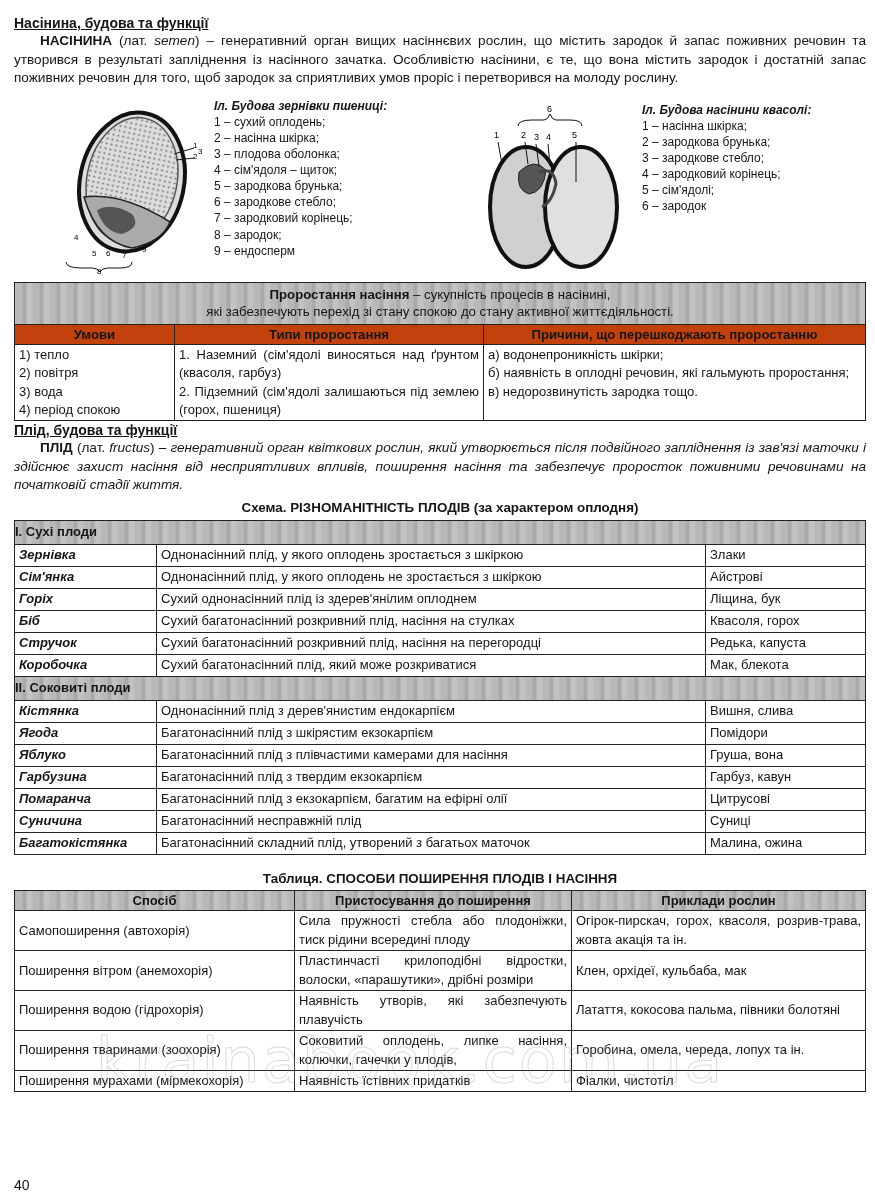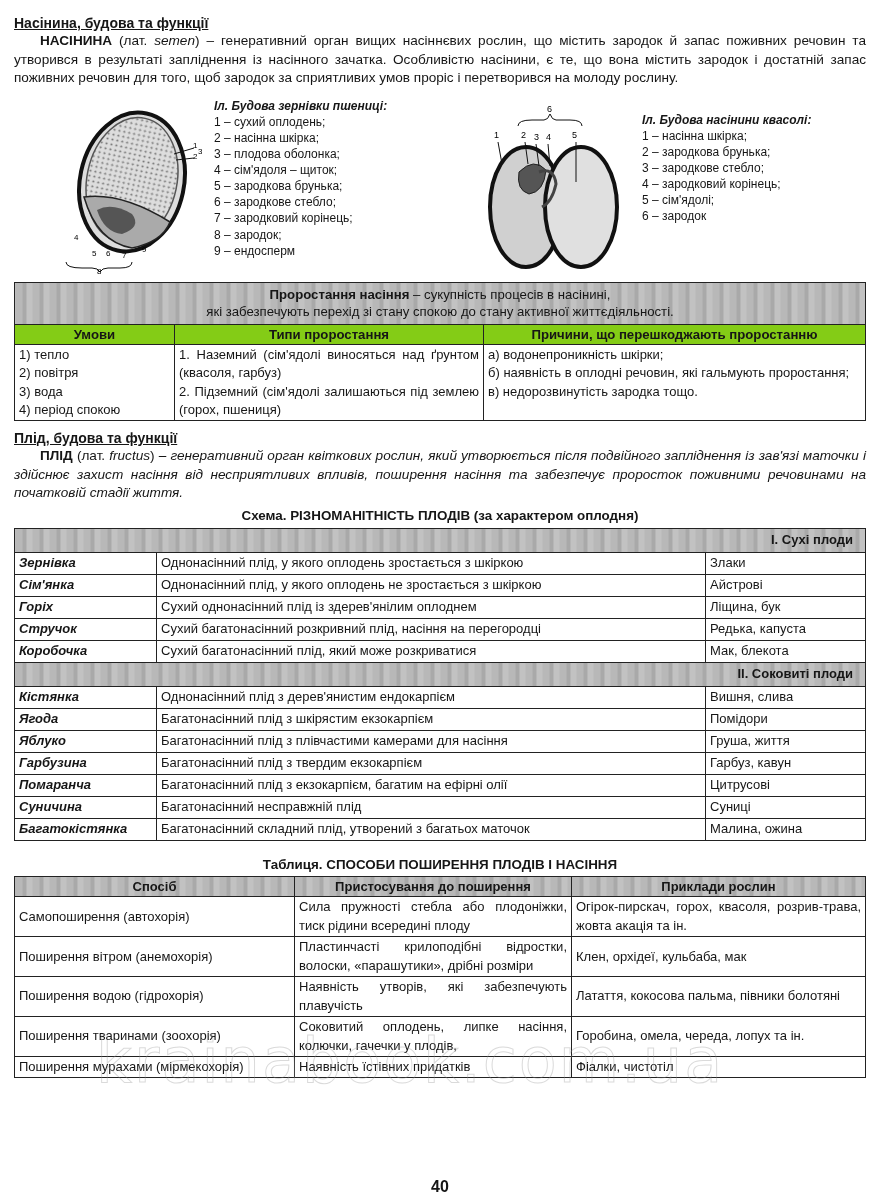--- a/index.html
+++ b/index.html
@@ -22,35 +22,35 @@
   .figures { position: relative; height: 184px; margin-top: 8px; }
   .fig { position: absolute; }
   .legend { position: absolute; font-size: 12px; line-height: 1.34; }
   .legend .cap { font-weight: bold; font-style: italic; }
 
   table { border-collapse: collapse; width: 100%; border-radius: 22px; }
   td, th { border: 1.4px solid #222; padding: 1px 4px; vertical-align: top; }
   .gray { background: repeating-linear-gradient(90deg, #b8b8b8 0 7px, #a9a9a9 7px 11px, #c2c2c2 11px 17px); }
   .germ th.title { font-weight: normal; text-align: center; padding: 3px 4px; }
   .germ th.title b { font-weight: bold; }
-  .germ th.h { font-weight: bold; text-align: center; background: #84cc16; }
+  .germ th.h { font-weight: bold; text-align: center; background: #c2410c; }
   .germ td { font-size: 13px; line-height: 1.4; }
 
   .scheme-title, .table-title { text-align: center; font-weight: bold; font-size: 13.4px; margin: 4px 0 3px; }
   .fruits td { padding: 1px 4px; height: 19px; font-size: 13px; }
   .fruits td.name { font-weight: bold; font-style: italic; width: 133px; }
   .fruits td.desc { width: 540px; }
-  .fruits td.sub { text-align: right; font-weight: bold; padding: 2px 12px; }
+  .fruits td.sub { text-align: left; font-weight: bold; padding: 2px 0; }
 
   .disp th { text-align: center; font-weight: bold; font-size: 13px; margin-top: 20px; }
   .disp td { font-size: 13px; line-height: 1.42; vertical-align: middle; }
   .disp td.way { width: 271px; }
   .disp td.adapt { width: 268px; text-align: justify; }
 
-  .page-num { position: absolute; left: 0; width: 852px; top: 1176px; text-align: center; font-size: 16px; font-weight: bold; }
+  .page-num { position: absolute; left: 0; width: 852px; top: 1176px; text-align: left; font-size: 14px; }
   .watermark {
     position: absolute; left: 82px; top: 1020px; font-size: 62px; color: transparent;
     -webkit-text-stroke: 1px rgba(150,150,150,0.35); letter-spacing: 2px; pointer-events: none;
     font-family: "DejaVu Sans", sans-serif;
   }
 </style>
 </head>
 <body>
 
 <div class="page">
@@ -113,21 +113,21 @@
       <line x1="92" y1="40" x2="92" y2="80" stroke="#111"></line>
       <text x="10" y="36" font-size="9" font-family="Liberation Sans, sans-serif">1</text>
       <text x="37" y="36" font-size="9" font-family="Liberation Sans, sans-serif">2</text>
       <text x="50" y="38" font-size="9" font-family="Liberation Sans, sans-serif">3</text>
       <text x="62" y="38" font-size="9" font-family="Liberation Sans, sans-serif">4</text>
       <text x="88" y="36" font-size="9" font-family="Liberation Sans, sans-serif">5</text>
       <path d="M34 24 Q34 18 48 18 L60 18 Q64 18 66 12 Q68 18 72 18 L86 18 Q98 18 98 24" fill="none" stroke="#111"></path>
       <text x="63" y="10" font-size="9" font-family="Liberation Sans, sans-serif">6</text>
     </svg>
 
-    <div class="legend" style="left:628px; top:16px;">
+    <div class="legend" style="left:628px; top:6px;">
       <div class="cap">Іл. Будова насінини квасолі:</div>
       <div>1 – насінна шкірка;</div>
       <div>2 – зародкова брунька;</div>
       <div>3 – зародкове стебло;</div>
       <div>4 – зародковий корінець;</div>
       <div>5 – сім'ядолі;</div>
       <div>6 – зародок</div>
     </div>
   </div>
 
@@ -157,21 +157,21 @@
       </td>
       <td style="text-align:justify;">
         <div>а) водонепроникність шкірки;</div>
         <div>б) наявність в оплодні речовин, які гальмують проростання;</div>
         <div>в) недорозвинутість зародка тощо.</div>
       </td>
     </tr>
   </tbody>
     </table>
 
-  <h2 class="section-title" style="margin-top:8px;">Плід, будова та функції</h2>
+  <h2 class="section-title" style="margin-top:0;">Плід, будова та функції</h2>
   <p class="para">
     <span class="indent"></span><span class="lead">ПЛІД</span>
     <span>(лат.</span>
     <span class="lat">fructus</span><span>)</span><span class="italic-para"> – генеративний орган квіткових рослин, який утворюється після подвійного запліднення із зав'язі маточки і здійснює захист насіння від несприятливих впливів, поширення насіння та забезпечує проросток поживними речовинами на початковій стадії життя.</span>
   </p>
 
   <div class="scheme-title">Схема. РІЗНОМАНІТНІСТЬ ПЛОДІВ (за характером оплодня)</div>
   <table class="fruits">
     <tbody>
         <tr>
@@ -186,20 +186,25 @@
           <td class="name">Сім'янка</td>
           <td class="desc">Однонасінний плід, у якого оплодень не зростається з шкіркою</td>
           <td>Айстрові</td>
         </tr>
     <tr>
           <td class="name">Горіх</td>
           <td class="desc">Сухий однонасінний плід із здерев'янілим оплоднем</td>
           <td>Ліщина, бук</td>
         </tr>
     <tr>
+          <td class="name">Біб</td>
+          <td class="desc">Сухий багатонасінний розкривний плід, насіння на стулках</td>
+          <td>Квасоля, горох</td>
+        </tr>
+    <tr>
           <td class="name">Стручок</td>
           <td class="desc">Сухий багатонасінний розкривний плід, насіння на перегородці</td>
           <td>Редька, капуста</td>
         </tr>
     <tr>
           <td class="name">Коробочка</td>
           <td class="desc">Сухий багатонасінний плід, який може розкриватися</td>
           <td>Мак, блекота</td>
         </tr>
 
@@ -212,21 +217,21 @@
           <td>Вишня, слива</td>
         </tr>
     <tr>
           <td class="name">Ягода</td>
           <td class="desc">Багатонасінний плід з шкірястим екзокарпієм</td>
           <td>Помідори</td>
         </tr>
     <tr>
           <td class="name">Яблуко</td>
           <td class="desc">Багатонасінний плід з плівчастими камерами для насіння</td>
-          <td>Груша, життя</td>
+          <td>Груша, вона</td>
         </tr>
     <tr>
           <td class="name">Гарбузина</td>
           <td class="desc">Багатонасінний плід з твердим екзокарпієм</td>
           <td>Гарбуз, кавун</td>
         </tr>
     <tr>
           <td class="name">Помаранча</td>
           <td class="desc">Багатонасінний плід з екзокарпієм, багатим на ефірні олії</td>
           <td>Цитрусові</td>

